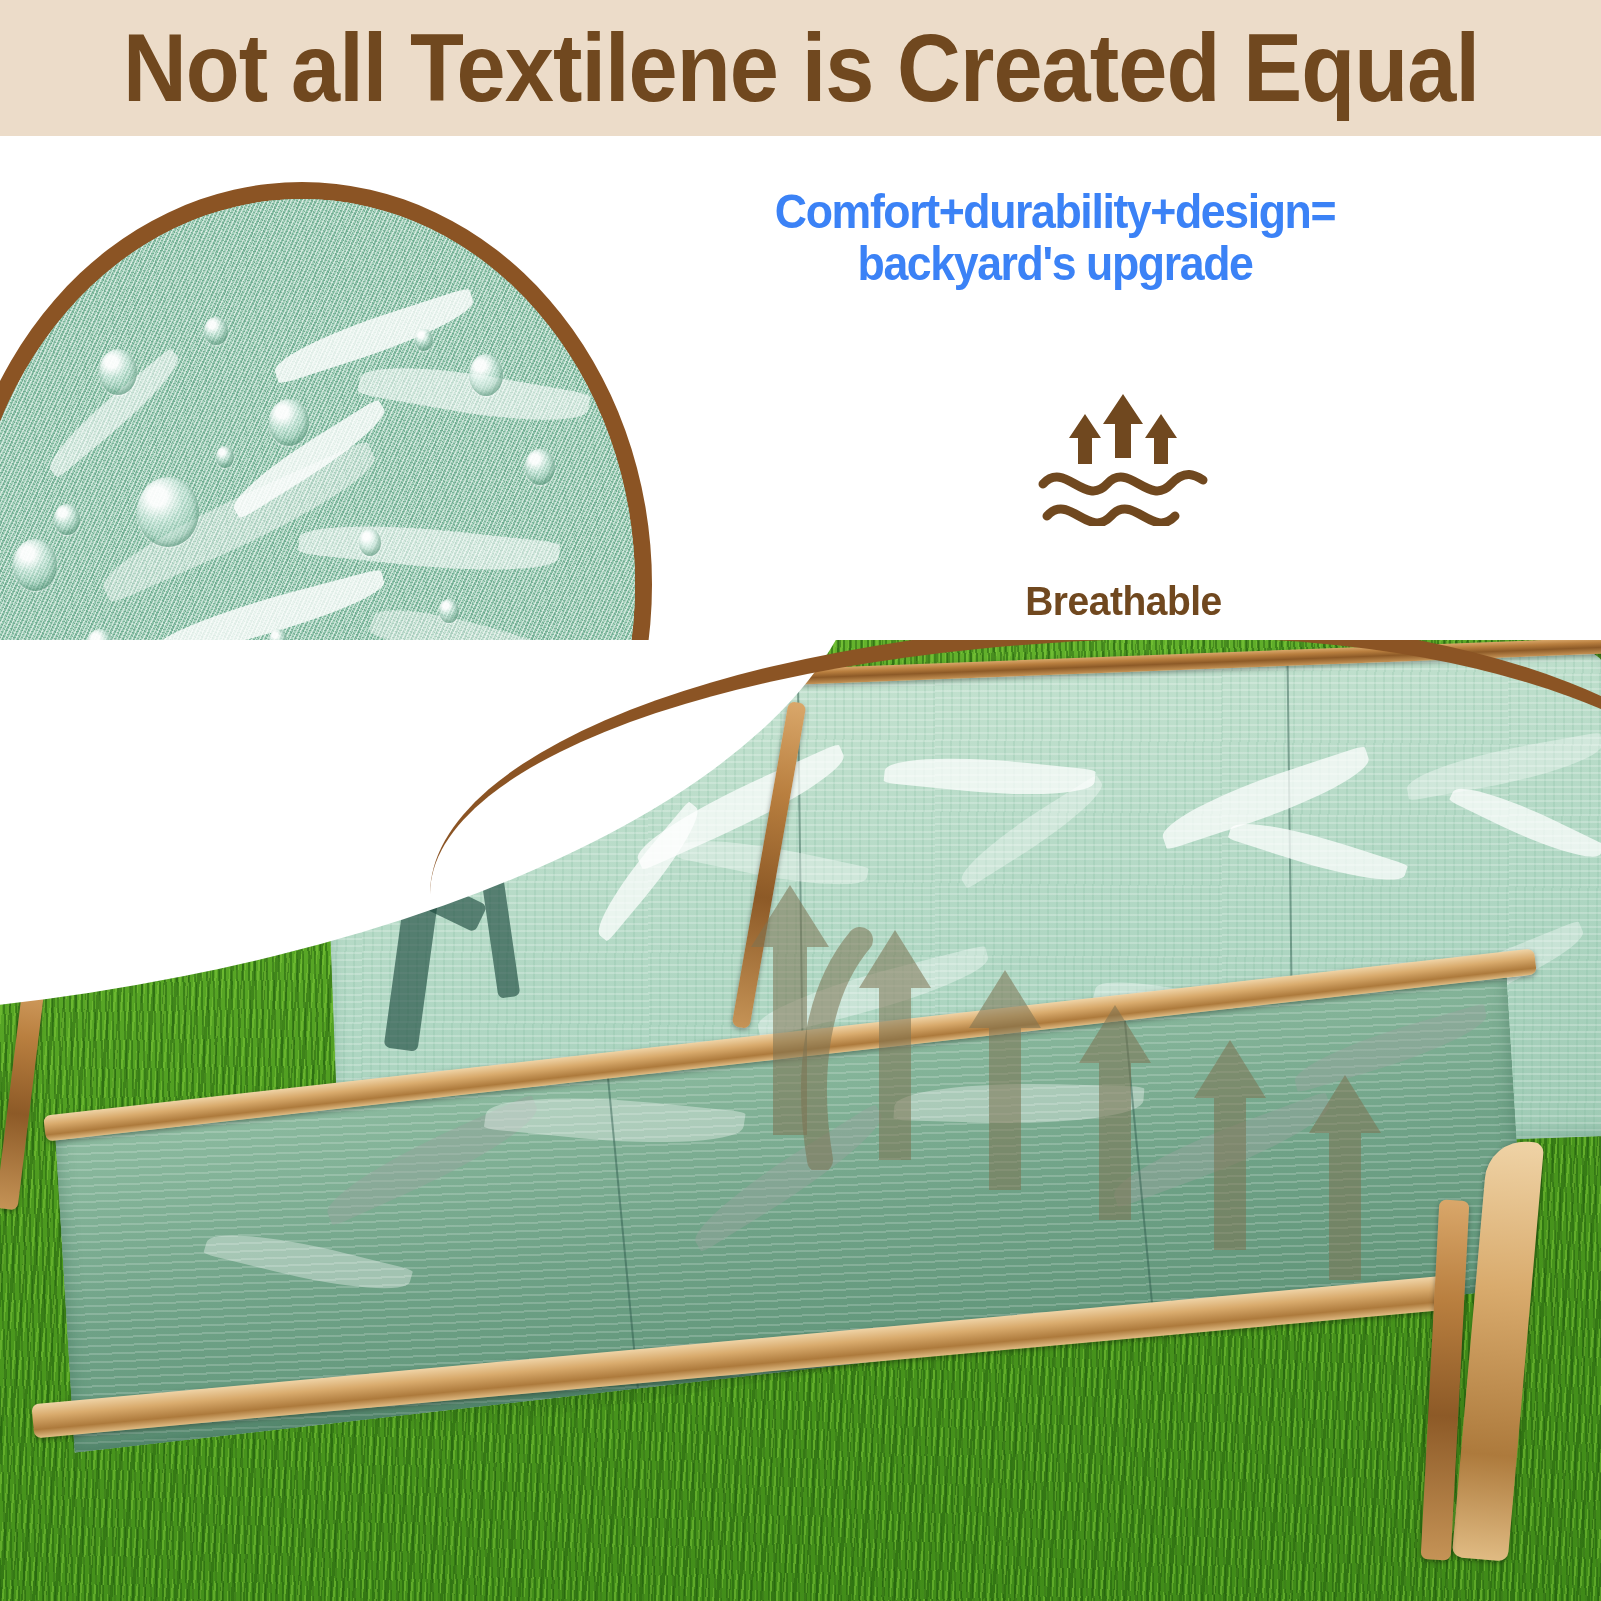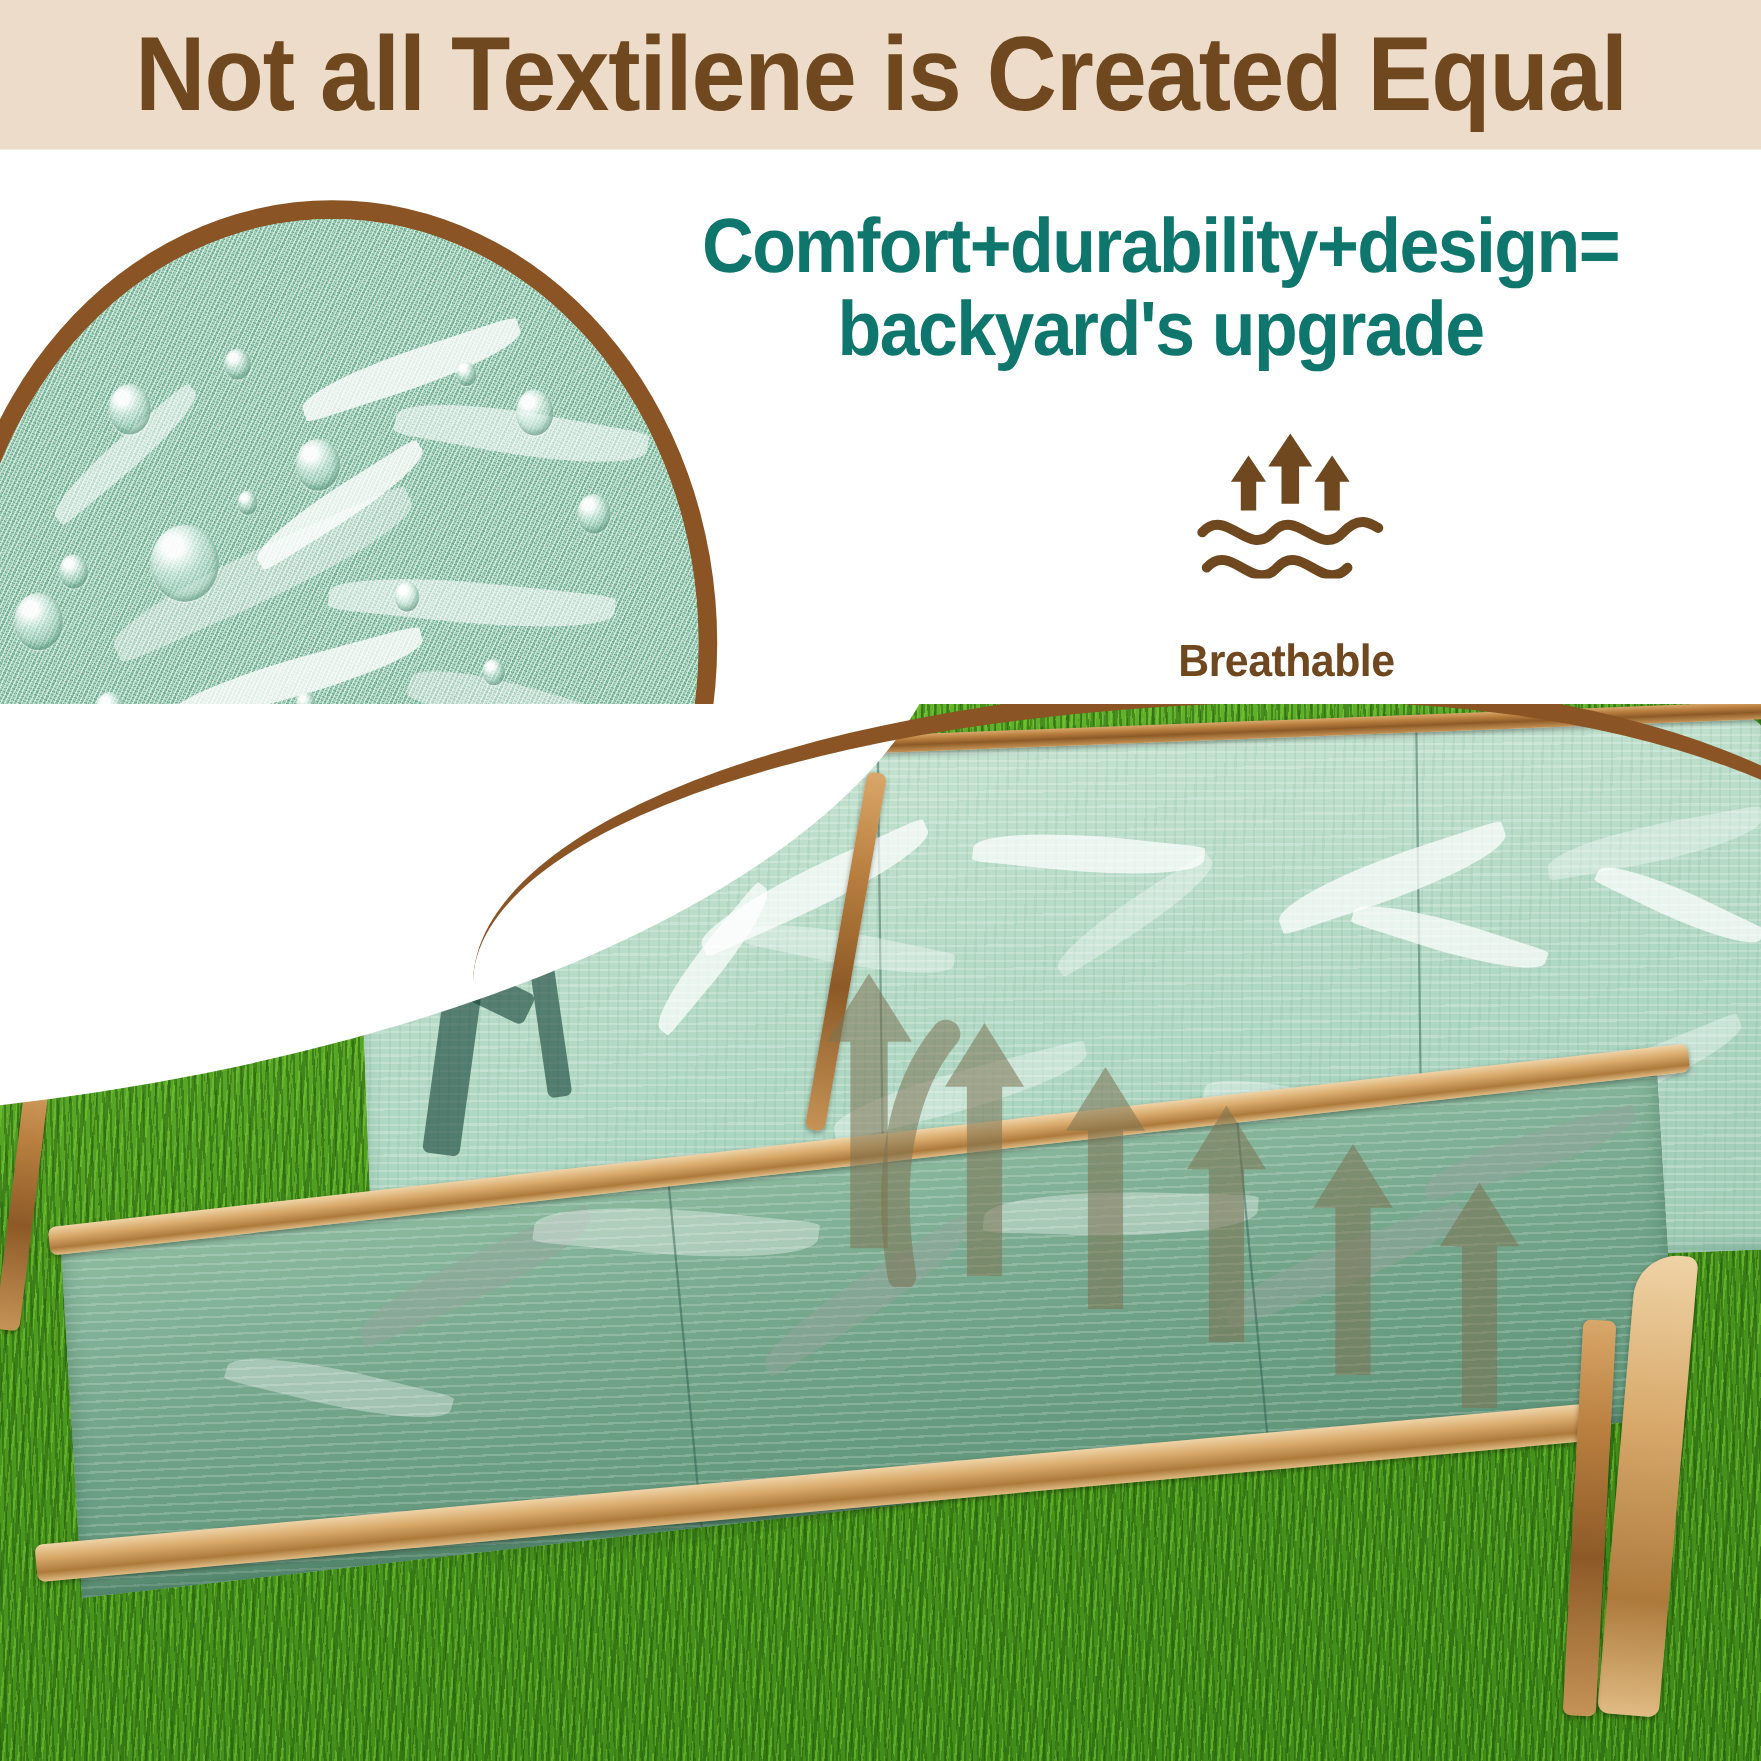--- a/index.html
+++ b/index.html
@@ -13,31 +13,31 @@
   }
   .header-title{
     font-size:96px;line-height:1;font-weight:bold;color:#70481f;
     letter-spacing:-1px;transform:scaleX(.92);transform-origin:center;
     white-space:nowrap;font-family:"Liberation Sans",sans-serif;
   }
 
   
   .headline{
     position:absolute;left:520px;top:186px;width:1070px;
-    text-align:center;color:#0f766e;font-weight:bold;
-    font-size:70px;line-height:1.08;letter-spacing:-1.5px;
+    text-align:center;color:#3b82f6;font-weight:bold;
+    font-size:48px;line-height:1.08;letter-spacing:-1.5px;
   }
   .headline .l1,.headline .l2{display:block;transform:scaleX(.93);transform-origin:center;white-space:nowrap;}
 
   
   .features{
     position:absolute;left:645px;top:395px;width:956px;height:230px;
     display:flex;justify-content:space-around;align-items:flex-end;
   }
-  .feature{width:300px;display:flex;flex-direction:column;align-items:flex-end;gap:40px;}
+  .feature{width:300px;display:flex;flex-direction:column;align-items:center;gap:40px;}
   .feature .glyph{height:150px;display:flex;align-items:center;justify-content:center;}
   .feature .flabel{
     margin-top:12px;font-size:41px;font-weight:bold;color:#70481f;
     letter-spacing:-.5px;white-space:nowrap;transform:scaleX(.95);
   }
 
   
   .circle-wrap{
     position:absolute;left:-48px;top:182px;width:700px;height:805px;
     border-radius:50%;border:17px solid #8b5424;box-sizing:border-box;

